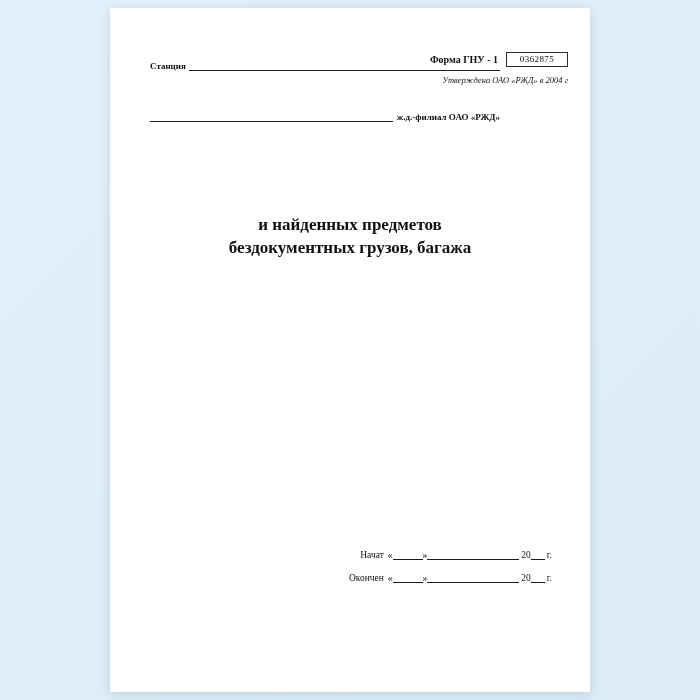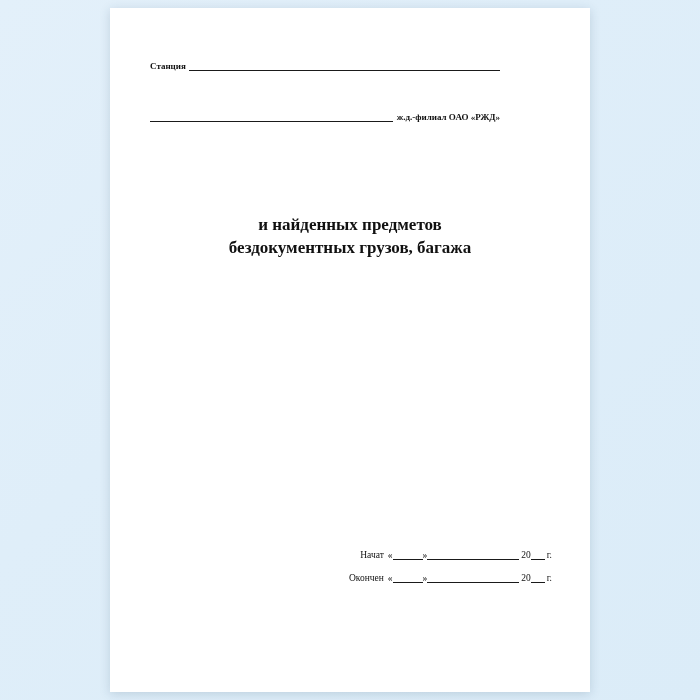--- a/index.html
+++ b/index.html
@@ -189,20 +189,27 @@
       <div class="station-row">
         <span class="station-label">Станция</span>
         <span class="rule"></span>
       </div>
 
       <div class="branch-row">
         <span class="branch-rule"></span>
         <span class="branch-label">ж.д.-филиал ОАО «РЖД»</span>
       </div>
 
+      <div class="form-block">
+        <div class="form-line">
+          <span class="form-code">Форма ГНУ - 1</span>
+          <span class="form-number">0362875</span>
+        </div>
+        <div class="approved">Утверждена ОАО «РЖД» в 2004 г</div>
+      </div>
 
     </div>
 
     <div class="title-block">
       <div class="title-sub">
         <div>и найденных предметов</div>
         <div>бездокументных грузов, багажа</div>
       </div>
     </div>
 

